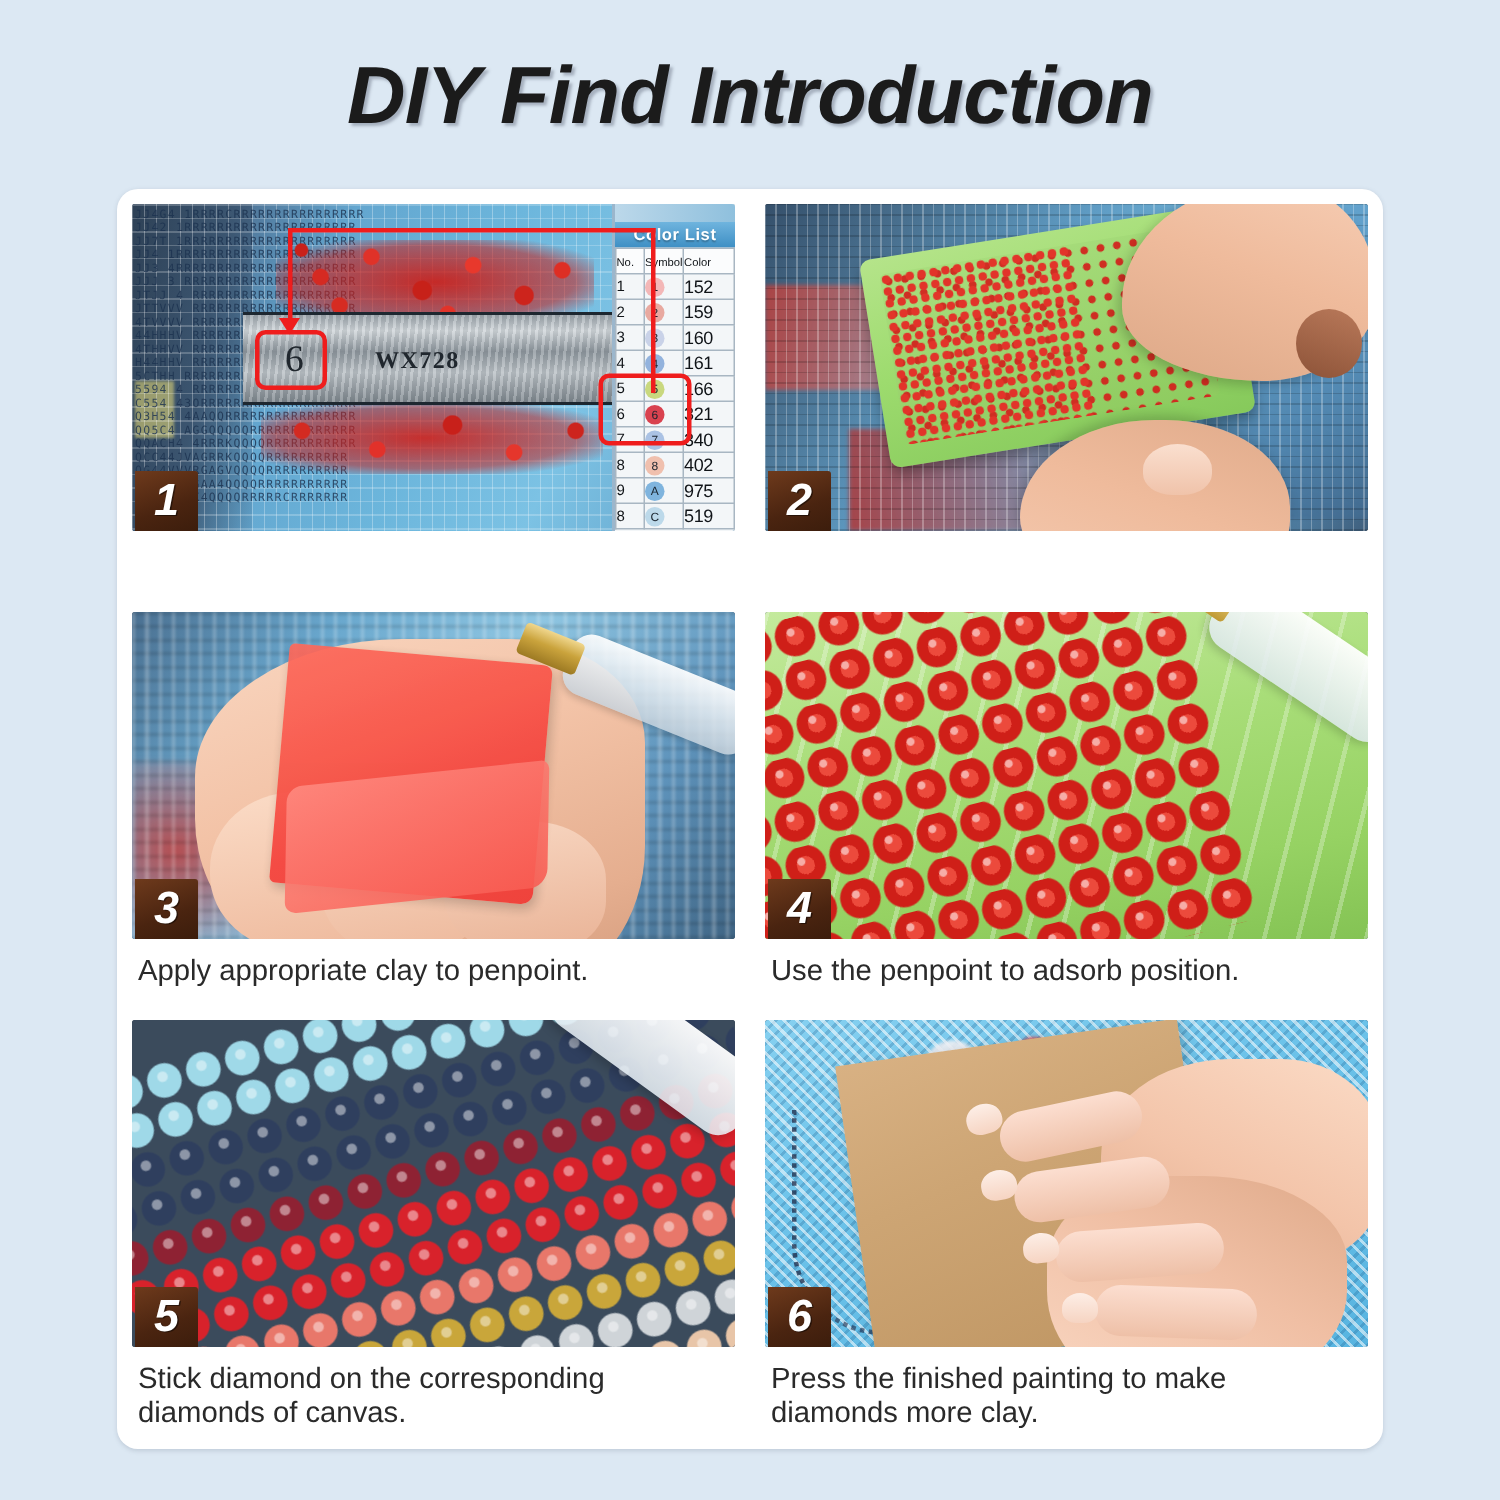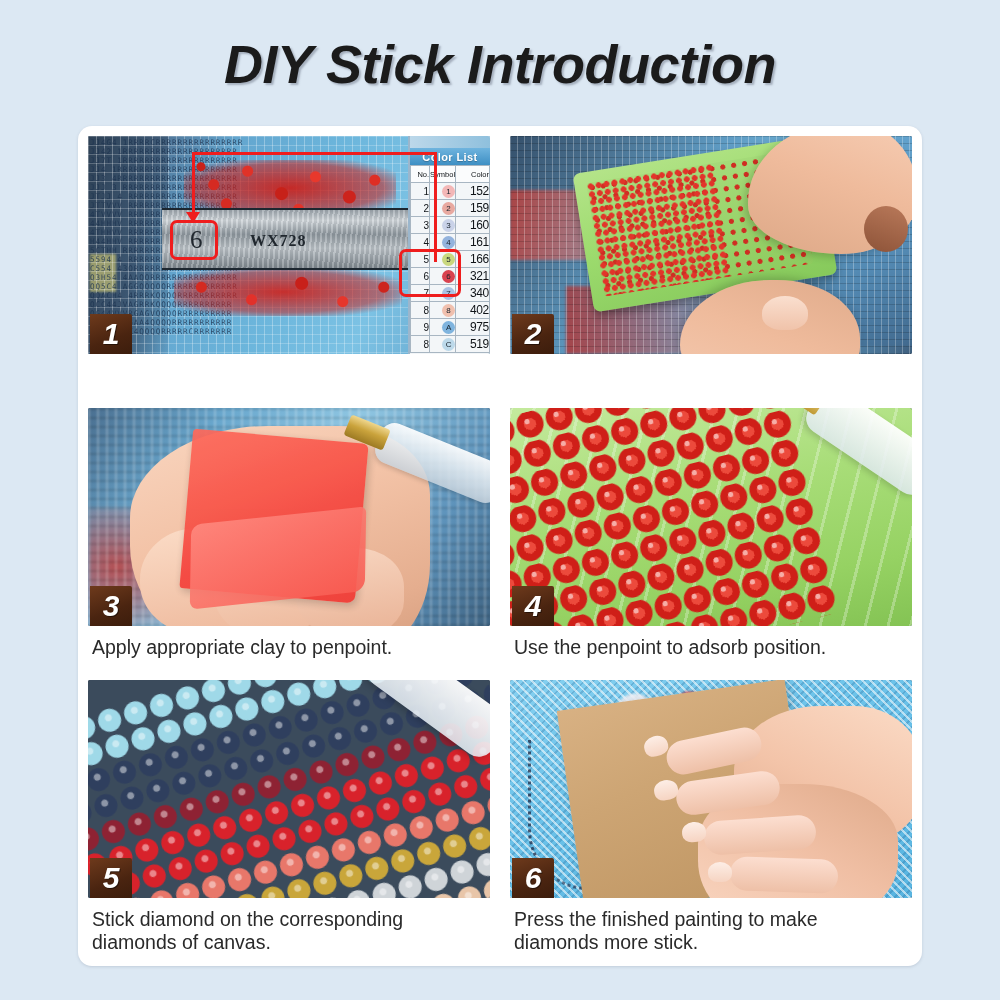--- a/index.html
+++ b/index.html
@@ -243,21 +243,21 @@
     font-weight: bold;
     display: flex;
     align-items: center;
     justify-content: center;
     letter-spacing: 0.4px;
     text-shadow: 0 1px 1px rgba(0,0,0,0.25);
   }
   .cl-table { width: 100%; border-collapse: collapse; }
   .cl-table th, .cl-table td {
     border: 1px solid #a8b6c2;
-    text-align: right;
+    text-align: left;
     color: #101418;
     height: 17px;
     padding: 0;
   }
   .cl-table th { font-size: 7.5px; font-weight: normal; background: #fbfcfd; }
   .cl-table td.no { width: 20px; font-size: 10px; }
   .cl-table td.sym { width: 22px; }
   .cl-table td.col { width: 36px; font-size: 12px; letter-spacing: -0.3px; }
   .sym-dot {
     display: inline-flex;
@@ -595,21 +595,21 @@
     width: 24px; height: 20px;
     background: linear-gradient(180deg,#fdeee6,#f6d4c2);
     border-radius: 50% 50% 40% 40%;
     z-index: 24;
   }
 </style>
 </head>
 <body>
 
 <div id="title-bar">
-  <div id="page-title">DIY Stick Introduction</div>
+  <div id="page-title">DIY Find Introduction</div>
 </div>
 
 <div id="steps-card">
 
   <div class="step-cell">
     <div class="photo">
       <div class="p1-canvas"></div>
       <div class="p1-darkleft"></div>
       <div class="p1-yellowpatch"></div>
       <div class="p1-grid"></div>
@@ -816,16 +816,16 @@
       <div class="p6-finger" style="right:132px; top:96px; width:104px; transform:rotate(-8deg);"></div>
       <div class="p6-finger" style="right:96px; top:138px; width:112px; transform:rotate(-4deg);"></div>
       <div class="p6-finger" style="right:74px; top:178px; width:108px; transform:rotate(2deg);"></div>
       <div class="p6-nail" style="right:244px; top:56px; transform:rotate(-16deg);"></div>
       <div class="p6-nail" style="right:234px; top:100px; transform:rotate(-10deg);"></div>
       <div class="p6-nail" style="right:206px; top:142px; transform:rotate(-6deg);"></div>
       <div class="p6-nail" style="right:180px; top:182px; transform:rotate(0deg);"></div>
       <div class="badge">6</div>
     </div>
     <div class="caption">Press the finished painting to make
-diamonds more stick.</div>
+diamonds more clay.</div>
   </div>
 
 </div>
 
 </body></html>

